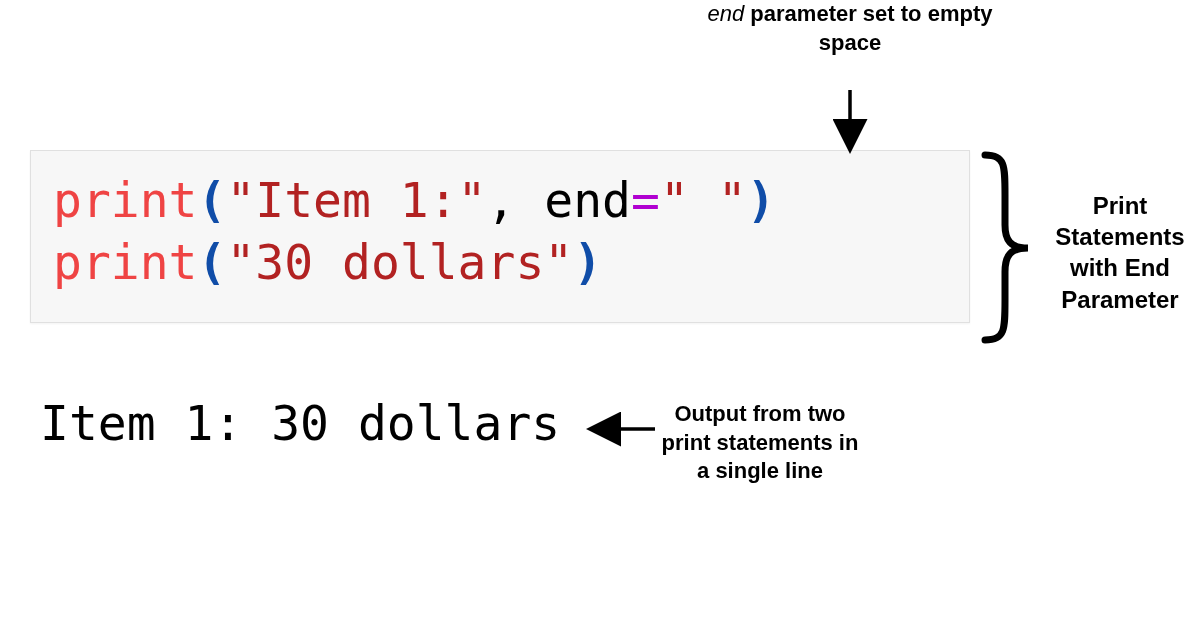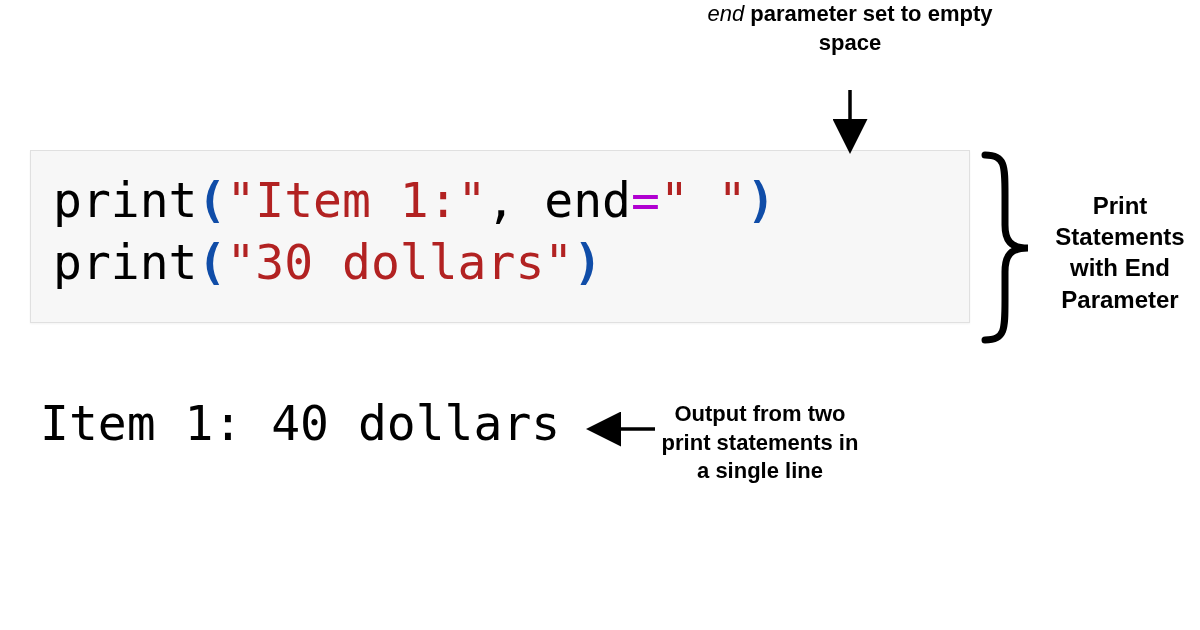--- a/index.html
+++ b/index.html
@@ -34,21 +34,21 @@
     left: 30px;
     width: 940px;
     padding: 18px 22px 28px 22px;
     background: #f7f7f7;
     border: 1px solid #e0e0e0;
     box-shadow: 0 1px 2px rgba(0,0,0,0.05);
     font-family: "Menlo","Consolas","DejaVu Sans Mono",monospace;
     font-size: 48px;
     line-height: 1.3;
   }
-  .tk-fn   { color: #000000; }  
+  .tk-fn   { color: #ef4444; }  
   .tk-punc { color: #104da8; font-weight: 600; }  
   .tk-str  { color: #b22222; }  
   .tk-kw   { color: #000; }     
   .tk-op   { color: #b000d0; }  
 
   
   .output {
     position: absolute;
     top: 395px;
     left: 40px;
@@ -80,21 +80,21 @@
 
   <div class="code-box">
     <div>
       <span class="tk-fn">print</span><span class="tk-punc">(</span><span class="tk-str">"Item 1:"</span><span class="tk-kw">, </span><span class="tk-kw">end</span><span class="tk-op">=</span><span class="tk-str">" "</span><span class="tk-punc">)</span>
     </div>
     <div>
       <span class="tk-fn">print</span><span class="tk-punc">(</span><span class="tk-str">"30 dollars"</span><span class="tk-punc">)</span>
     </div>
   </div>
 
-  <div class="output">Item 1: 40 dollars</div>
+  <div class="output">Item 1: 30 dollars</div>
 
   <svg class="overlay" viewBox="0 0 1200 630">
     <defs>
       <marker id="arrowhead" markerWidth="10" markerHeight="10" refX="6" refY="5" orient="auto">
         <path d="M0,0 L10,5 L0,10 z" fill="#000"></path>
       </marker>
     </defs>
 
     <line x1="850" y1="90" x2="850" y2="140" stroke="#000" stroke-width="3.5" marker-end="url(#arrowhead)"></line>
 

